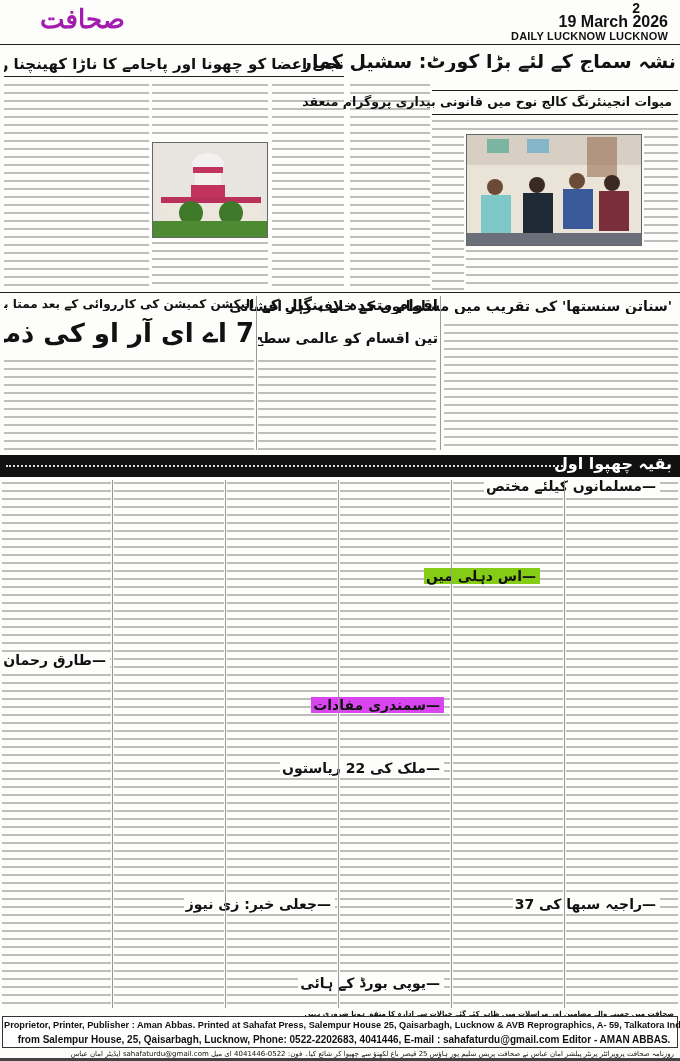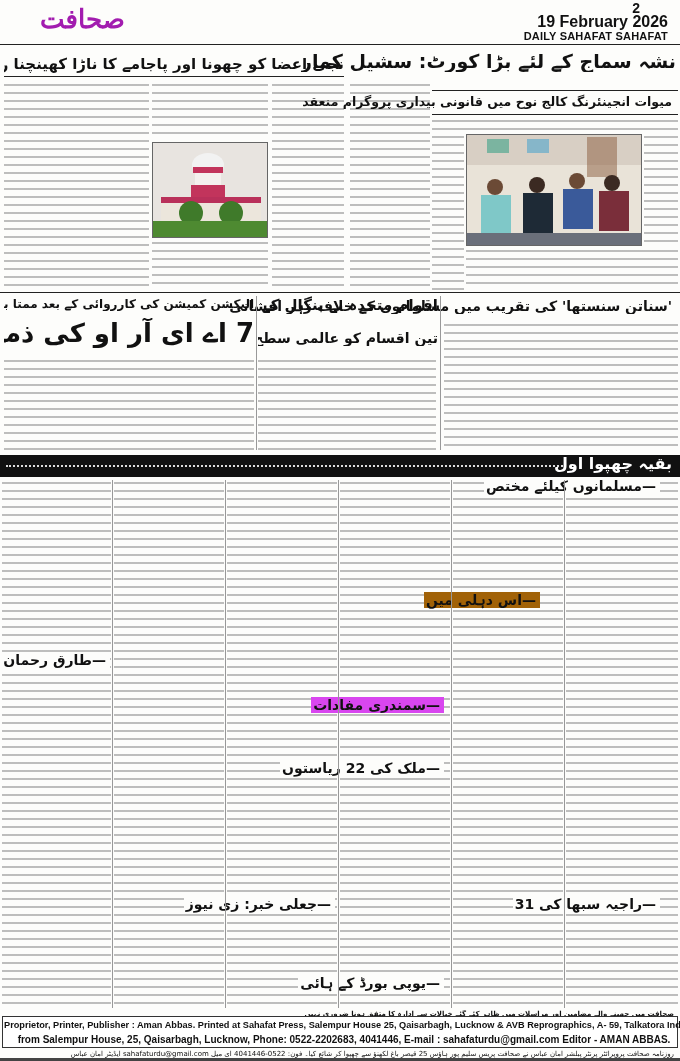--- a/index.html
+++ b/index.html
@@ -41,22 +41,22 @@
   #imprint-2 { left: 4px; top: 1034px; width: 680px; font-size: 10px; font-weight: bold; text-align: center; font-family: "Liberation Sans", sans-serif; white-space: nowrap; }
   #footer-urdu-imprint { right: 6px; top: 1050px; width: 668px; font-size: 7px; white-space: nowrap; overflow: hidden; }
   #bottom-rule { left: 0; top: 1058px; width: 680px; height: 3px; background: #444; }
 </style>
 </head>
 <body>
 
 <div id="masthead" class="abs"></div>
 <div id="logo" class="abs">صحافت</div>
 <div id="pageno" class="abs">2</div>
-<div id="dateline" class="abs">19 February 2026</div>
-<div id="paper-name" class="abs">DAILY SAHAFAT SAHAFAT</div>
+<div id="dateline" class="abs">19 March 2026</div>
+<div id="paper-name" class="abs">DAILY LUCKNOW LUCKNOW</div>
 <div class="abs hr" style="left:0;top:44px;width:680px;"></div>
 
 <div id="hl-main-right" class="abs hl urdu">نشہ سماج کے لئے بڑا کورٹ: سشیل کمار</div>
 <div id="hl-main-left" class="abs hl urdu">نجی اعضا کو چھونا اور پاجامے کا ناڑا کھینچنا ریپ کی کوشش ہے: سپریم کورٹ</div>
 <div class="abs hr" style="left:4px;top:76px;width:340px;"></div>
 
 <div class="abs col" style="left:4px;top:82px;width:145px;height:208px;">
     <div class="textlines"></div>
   </div>
 <div class="abs photo" style="left:152px;top:142px;width:116px;height:96px;">
@@ -163,22 +163,22 @@
 <div class="abs col" style="left:2px;top:480px;width:109px;height:528px;">
     <div class="textlines"></div>
   </div>
 
 <div class="abs subhead urdu" style="right:20px;top:478px;background:#fdfdfb;padding:0 2px;">مسلمانوں کیلئے مختص</div>
 <div class="abs subhead urdu" style="right:236px;top:697px;background:#d946ef;padding:0 2px;">سمندری مفادات</div>
 <div class="abs subhead urdu" style="right:236px;top:760px;background:#fdfdfb;padding:0 2px;">ملک کی 22 ریاستوں</div>
 <div class="abs subhead urdu" style="right:570px;top:652px;background:#fdfdfb;padding:0 2px;">طارق رحمان کو</div>
 <div class="abs subhead urdu" style="right:345px;top:896px;background:#fdfdfb;padding:0 2px;">جعلی خبر: زی نیوز</div>
 <div class="abs subhead urdu" style="right:236px;top:975px;background:#fdfdfb;padding:0 2px;">یوپی بورڈ کے ہائی</div>
-<div class="abs subhead urdu" style="right:20px;top:896px;background:#fdfdfb;padding:0 2px;">راجیہ سبھا کی 31</div>
-<div class="abs subhead urdu" style="right:140px;top:592px;background:#a16207;padding:0 2px;">اس دہلی میں</div>
+<div class="abs subhead urdu" style="right:20px;top:896px;background:#fdfdfb;padding:0 2px;">راجیہ سبھا کی 37</div>
+<div class="abs subhead urdu" style="right:140px;top:568px;background:#84cc16;padding:0 2px;">اس دہلی میں</div>
 
 <div class="abs vline" style="left:564px;top:480px;height:528px;"></div>
 <div class="abs vline" style="left:451px;top:480px;height:528px;"></div>
 <div class="abs vline" style="left:338px;top:480px;height:528px;"></div>
 <div class="abs vline" style="left:225px;top:480px;height:528px;"></div>
 <div class="abs vline" style="left:112px;top:480px;height:528px;"></div>
 
 <div id="footer-urdu-notice" class="abs urdu">صحافت میں چھپنے والے مضامین اور مراسلات میں ظاہر کئے گئے خیالات سے ادارہ کا متفق ہونا ضروری نہیں</div>
 <div id="footer-box" class="abs"></div>
 <div id="imprint-1" class="abs">Proprietor, Printer, Publisher : Aman Abbas. Printed at Sahafat Press, Salempur House 25, Qaisarbagh, Lucknow &amp; AVB Reprographics, A- 59, Talkatora Industrial Area Lucknow &amp; Published</div>

